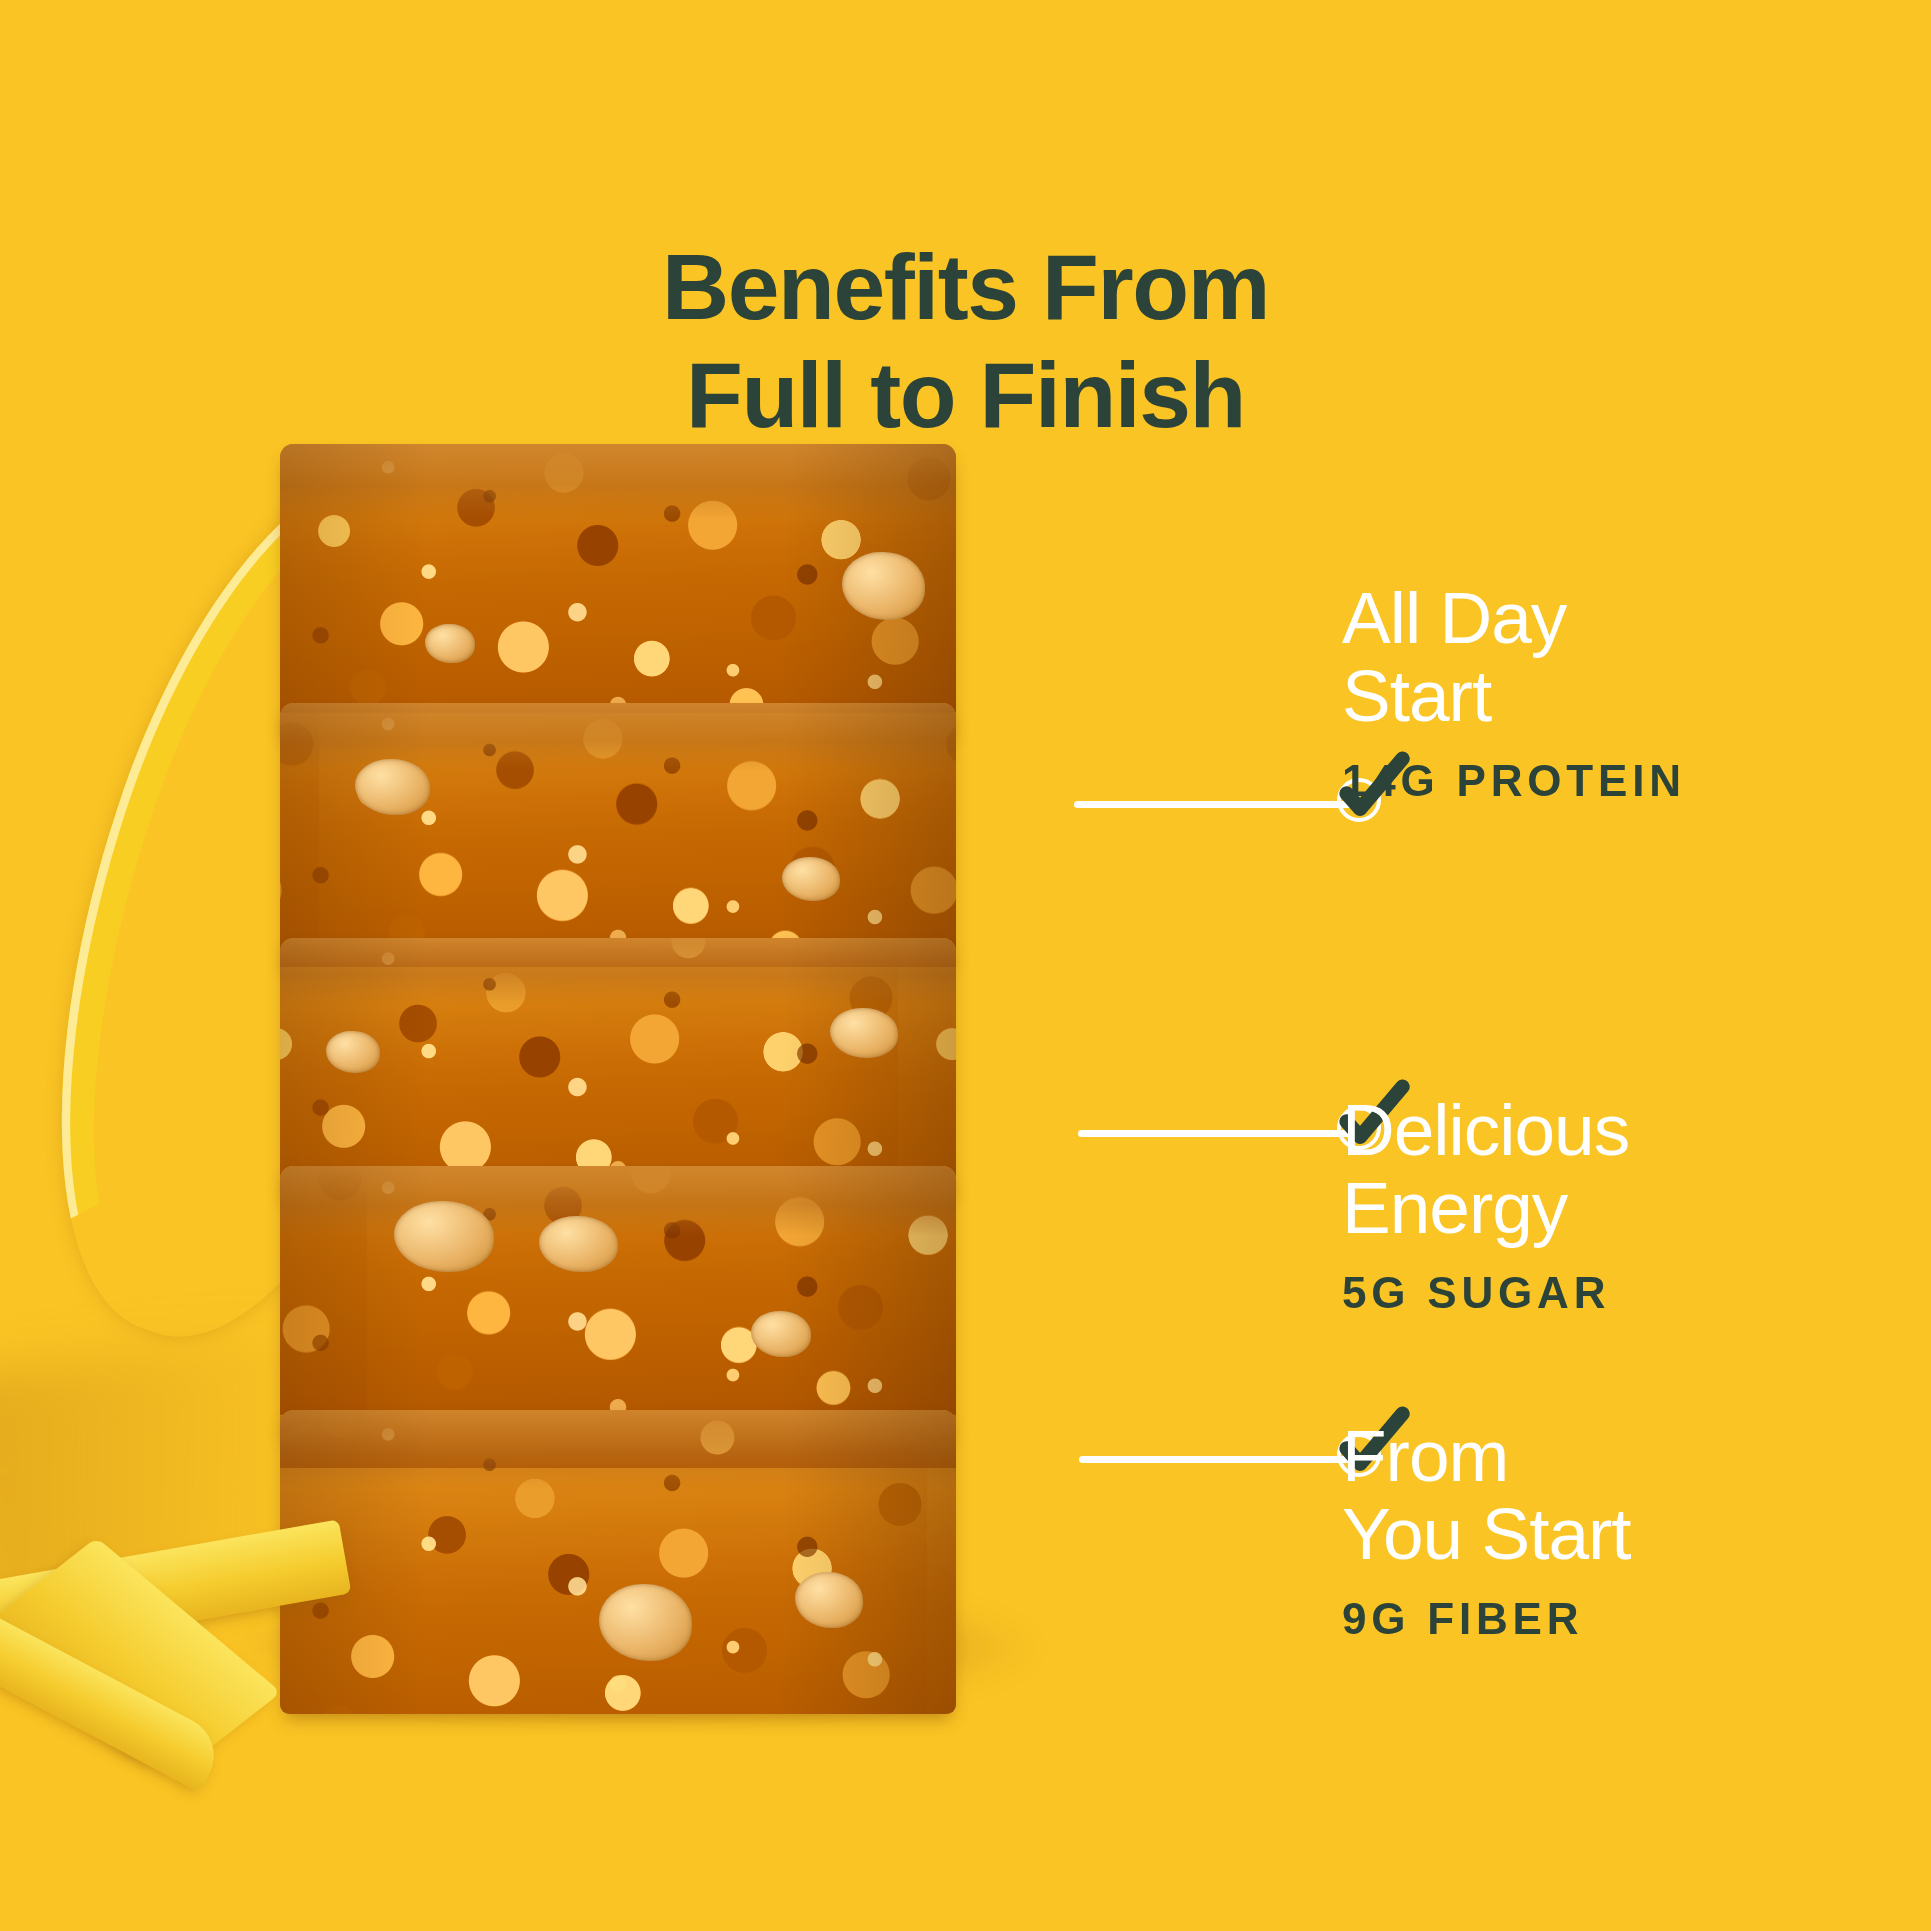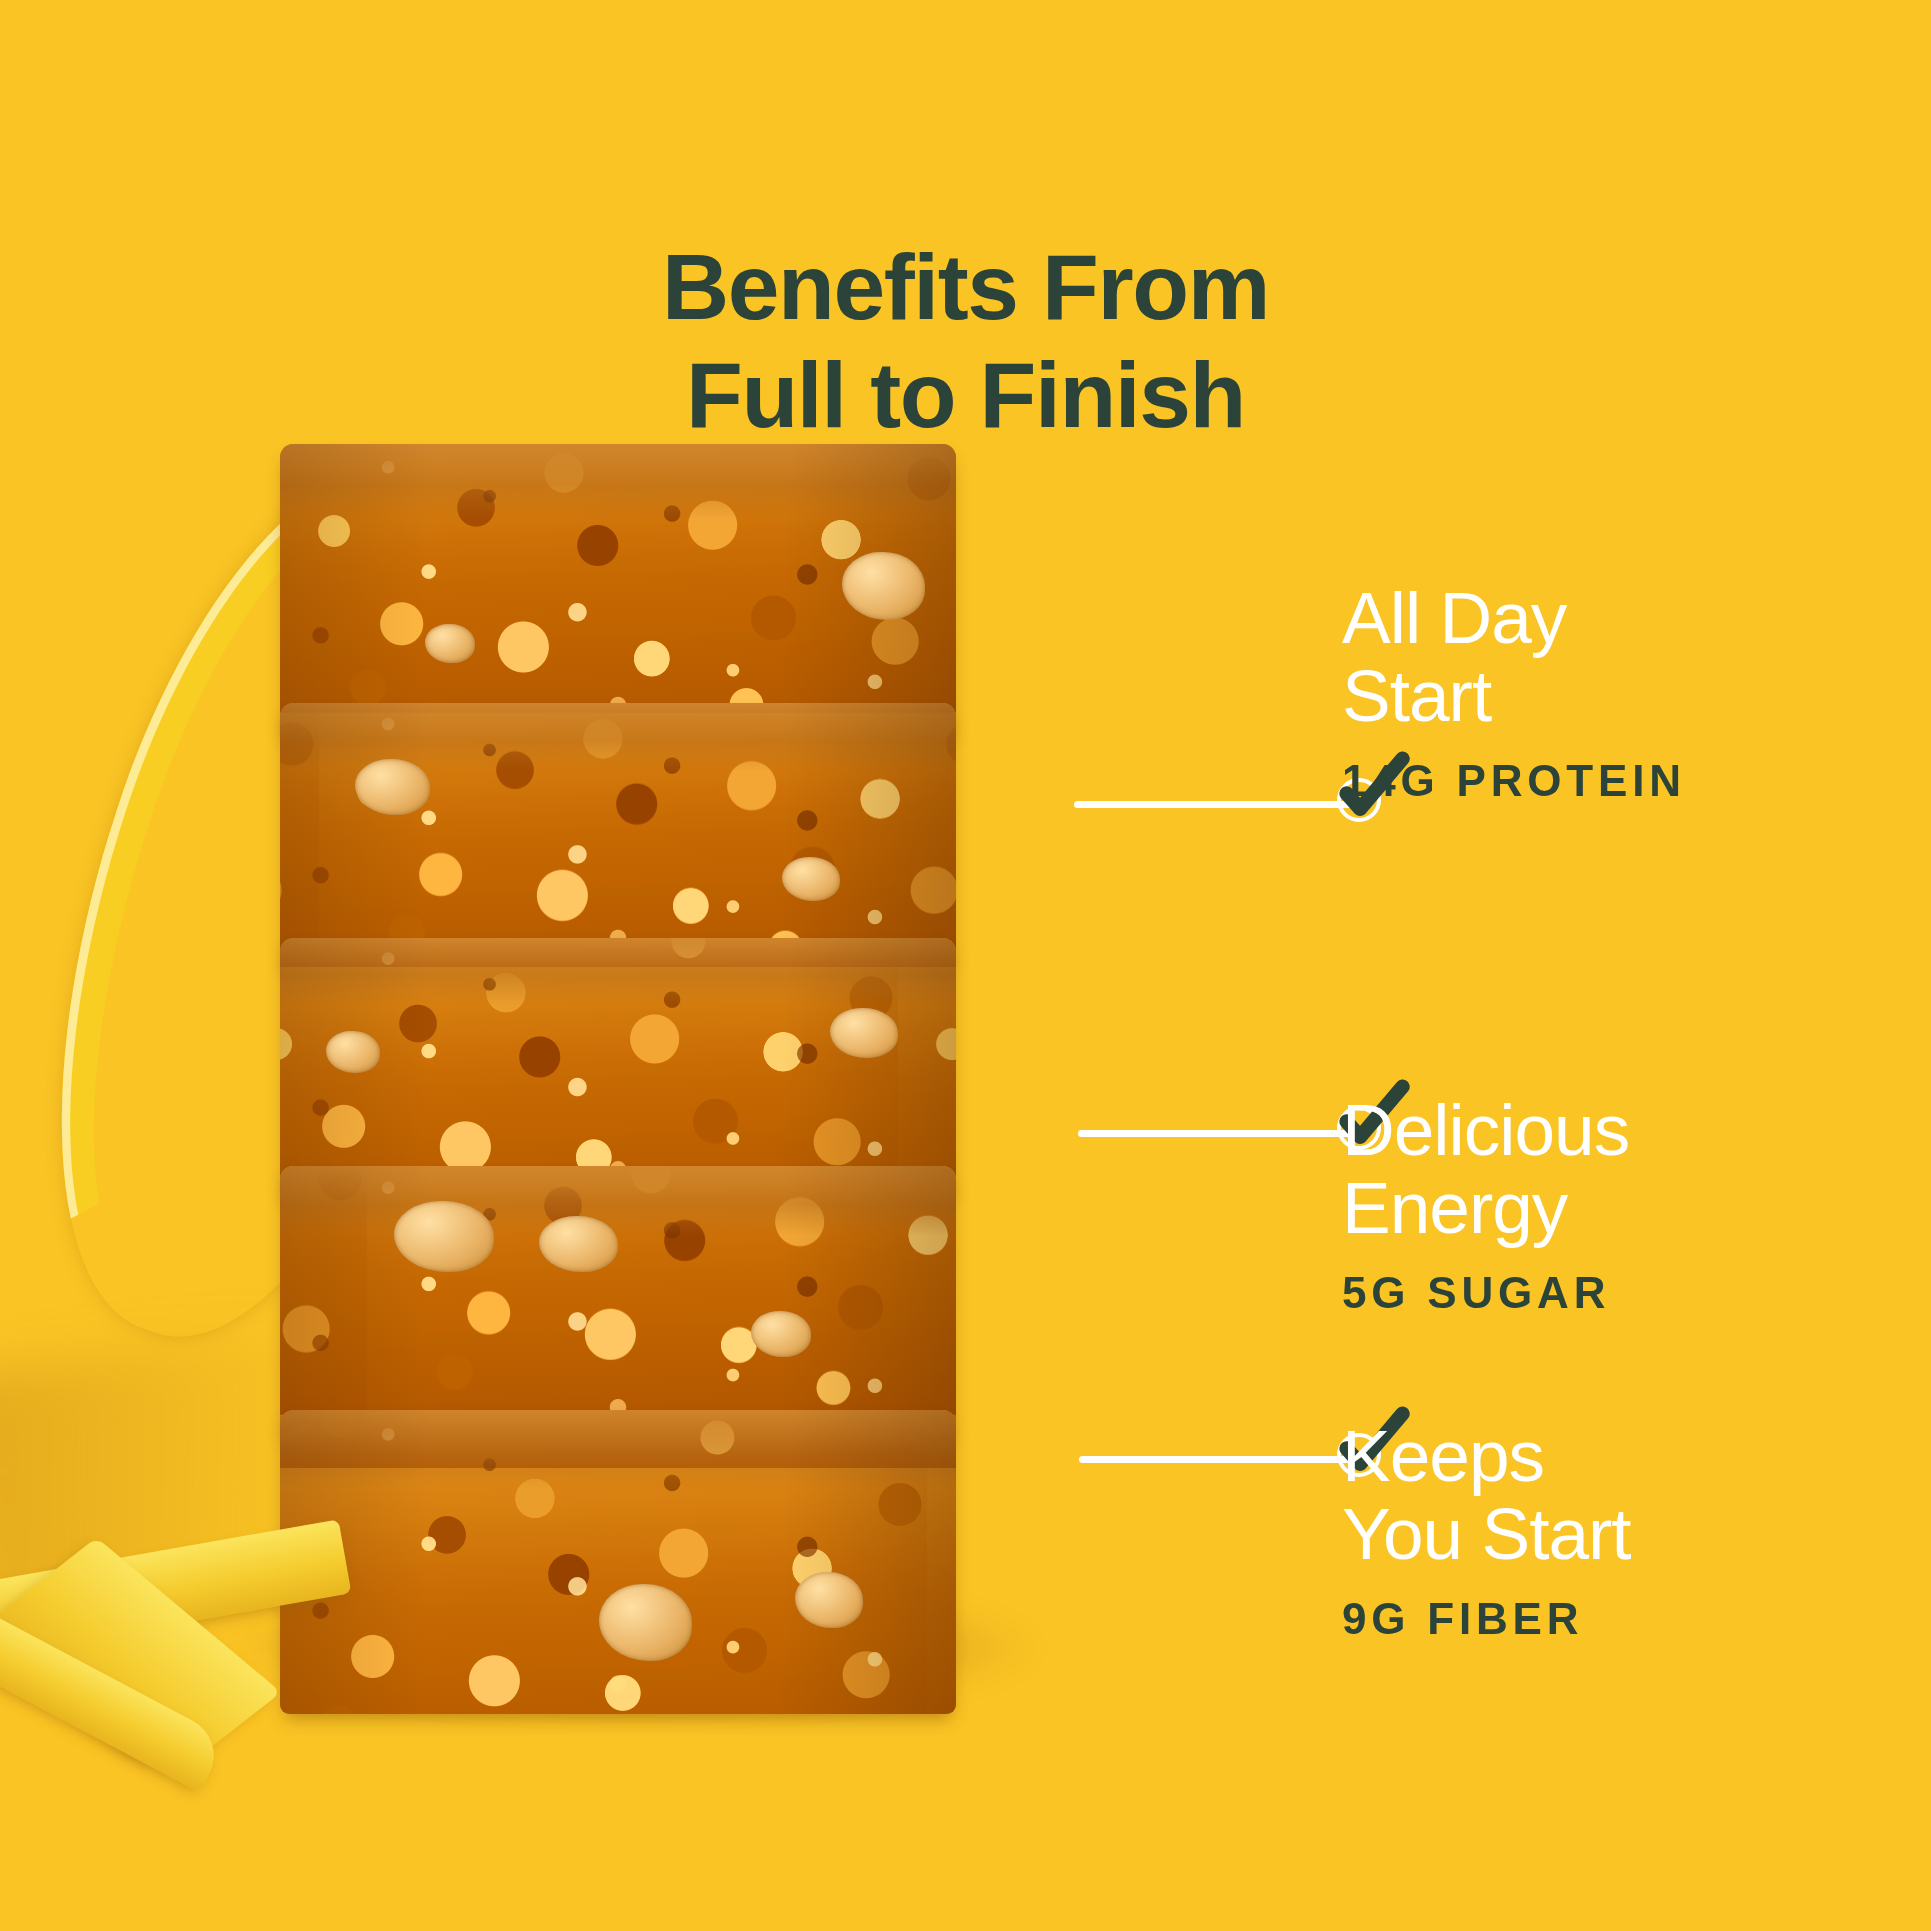--- a/index.html
+++ b/index.html
@@ -310,20 +310,20 @@
   <div class="callout" id="c2">
     <div class="co-title">
       <span class="ct-line">Delicious</span>
       <span class="ct-line">Energy</span>
     </div>
     <div class="co-sub">5G SUGAR</div>
   </div>
 
   <div class="callout" id="c3">
     <div class="co-title">
-      <span class="ct-line">Keeps</span>
+      <span class="ct-line">From</span>
       <span class="ct-line">You Start</span>
     </div>
     <div class="co-sub">9G FIBER</div>
   </div>
 
 </div>
 
 
 </body></html>

